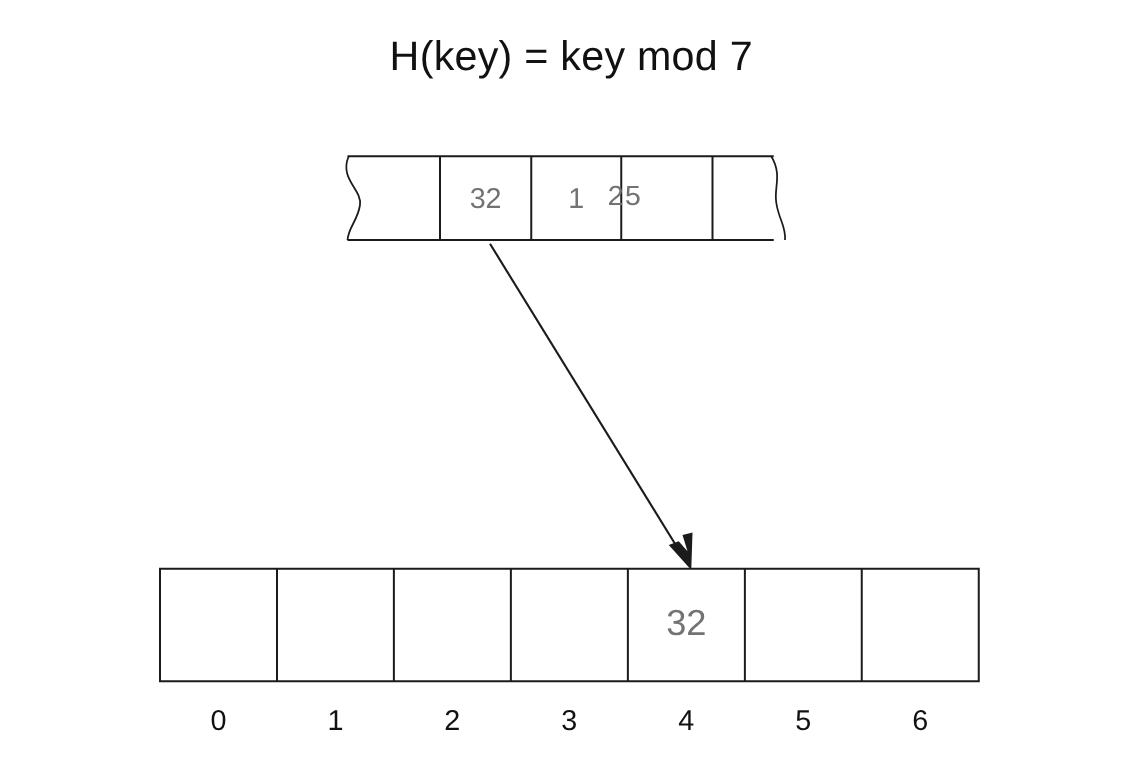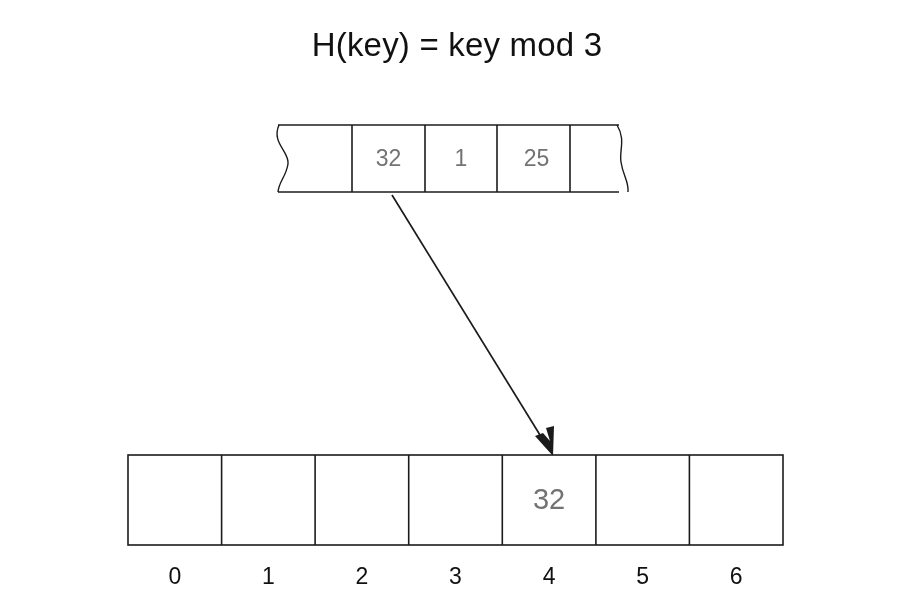--- a/index.html
+++ b/index.html
@@ -83,21 +83,21 @@
     font-size: 23px;
     color: #111111;
     white-space: pre;
   }
 </style>
 </head>
 <body>
 
 <div id="canvas">
 
-  <div id="title">H(key) = key mod 3</div>
+  <div id="title">H(key) = key mod 7</div>
 
   <svg id="art" viewBox="0 0 914 613">
 
     <g>
       <rect class="cellface" x="300" y="125" width="52" height="67"></rect>
       <rect class="cellface" x="352" y="125" width="73" height="67"></rect>
       <rect class="cellface" x="425" y="125" width="72" height="67"></rect>
       <rect class="cellface" x="497" y="125" width="73" height="67"></rect>
       <rect class="cellface" x="570" y="125" width="47" height="67"></rect>
     </g>
@@ -132,21 +132,21 @@
       <path class="stroke" d="M 689.4 455 L 689.4 545"></path>
     </g>
   </svg>
 
   <div class="cellval" style="left:300px; top:145px; width:52px;"></div>
 
   <div class="cellval" style="left:352px; top:145px; width:73px;">32</div>
 
   <div class="cellval" style="left:425px; top:145px; width:72px;">1</div>
 
-  <div class="cellval" style="left:506px; top:145px; width:61px;">25</div>
+  <div class="cellval" style="left:469px; top:145px; width:61px;font-family:Liberation Mono, monospace;">25</div>
 
   <div class="cellval" style="left:570px; top:145px; width:47px;"></div>
 
   <div class="cellval big" style="left:128.0px; top:483px; width:93.6px;"></div>
 
   <div class="cellval big" style="left:221.6px; top:483px; width:93.6px;"></div>
 
   <div class="cellval big" style="left:315.1px; top:483px; width:93.6px;"></div>
 
   <div class="cellval big" style="left:408.7px; top:483px; width:93.6px;"></div>

